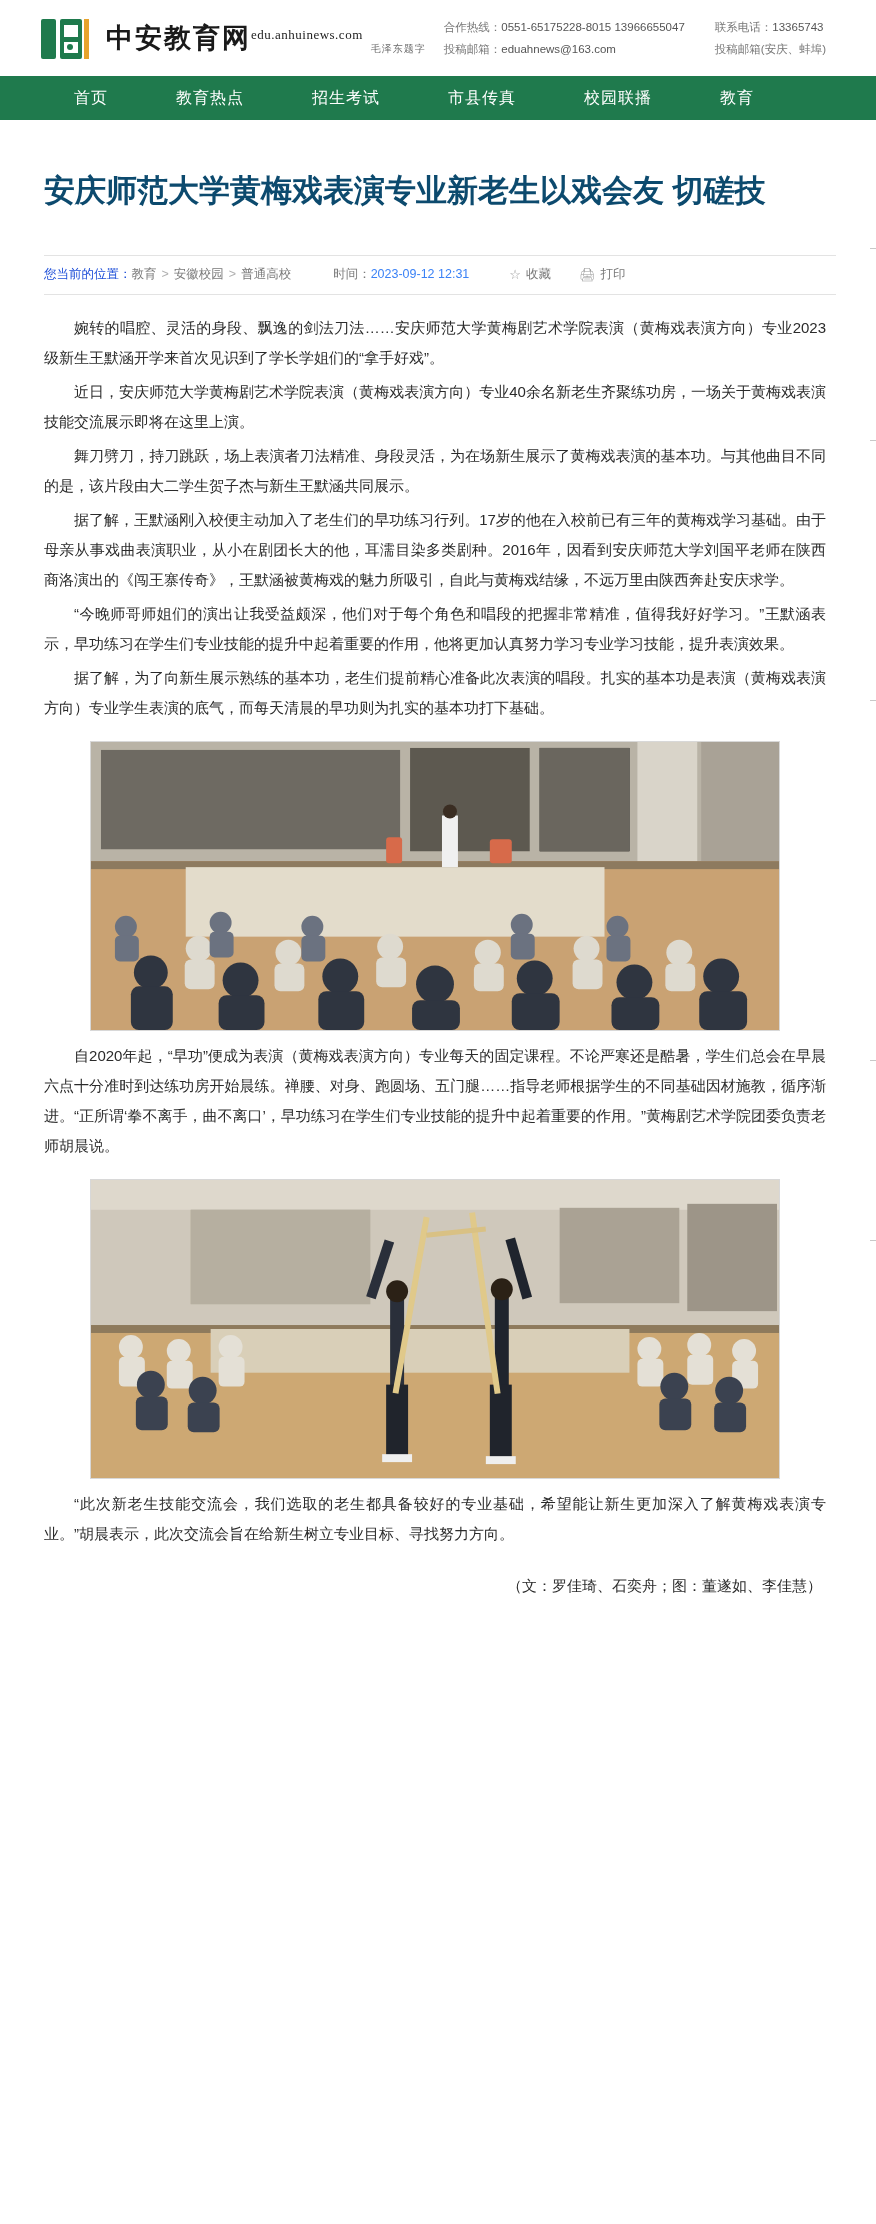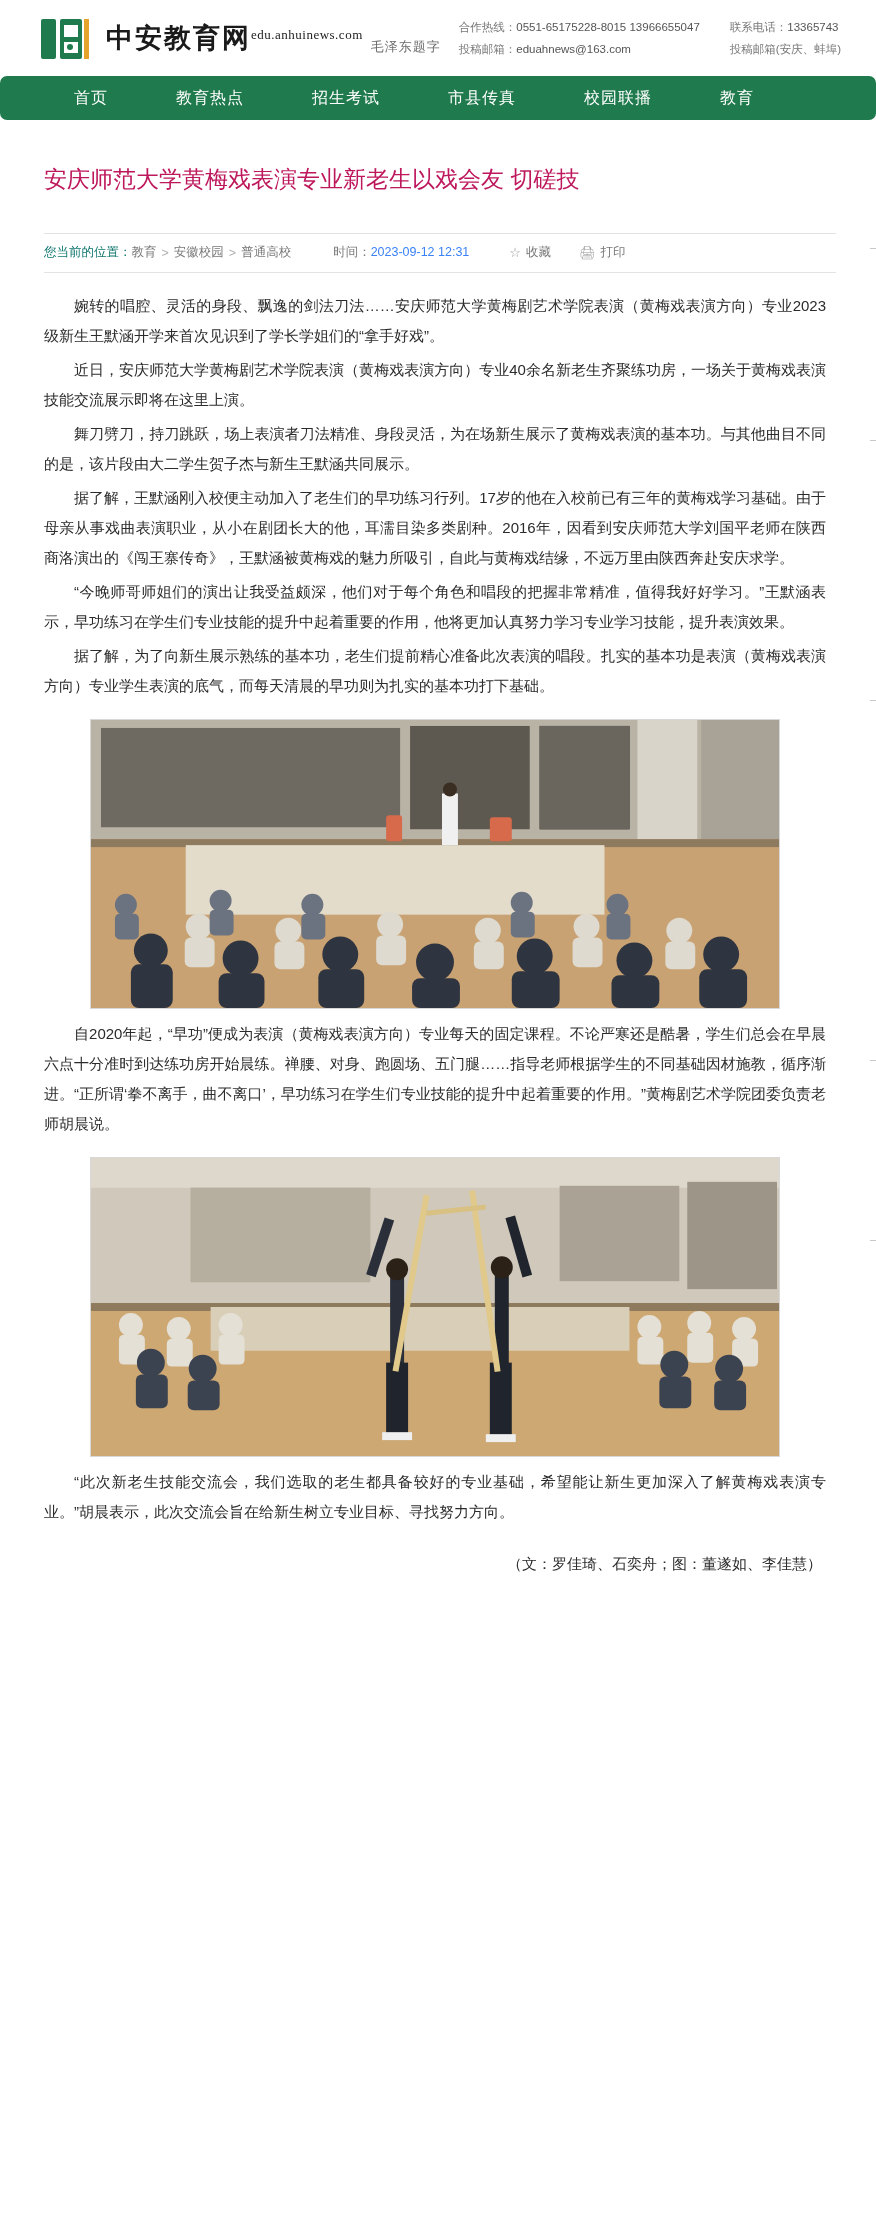--- a/index.html
+++ b/index.html
@@ -36,21 +36,21 @@
   }
   .logo-sub {
     font-size: 13px;
     color: #222;
     letter-spacing: .5px;
     margin-top: 3px;
     font-family: "Liberation Serif", serif;
   }
   .calligraphy {
     font-family: Liberation Serif, serif;
-    font-size: 13px;
+    font-size: 10px;
     color: #6b6b6b;
     margin-left: 8px;
     align-self: flex-end;
     padding-bottom: 6px;
     letter-spacing: 1px;
   }
   .contact-cols {
     display: flex;
     margin-left: 18px;
     font-size: 11.5px;
@@ -61,53 +61,52 @@
   .contact-col .lbl { color: #777; text-align: right; }
 
   
   .nav {
     background: #1f7a4d;
     height: 44px;
     display: flex;
     align-items: center;
     padding-left: 40px;
     overflow: hidden;
-    border-radius: 7px;
   }
   .nav-item {
     color: #fff;
     font-size: 16px;
     padding: 0 34px;
     white-space: nowrap;
     cursor: pointer;
     letter-spacing: 1px;
   }
 
   
   .article-title {
-    font-size: 23px;
-    font-weight: normal;
-    color: #be185d;
+    font-size: 31px;
+    font-weight: bold;
+    color: #0c4a6e;
     padding: 28px 40px 22px 44px;
     line-height: 1.4;
     white-space: nowrap;
     overflow: hidden;
   }
 
   .meta-bar {
     border-top: 1px solid #e3e3e3;
     border-bottom: 1px solid #e3e3e3;
     margin: 0 40px 0 44px;
     padding: 10px 0 11px 0;
     font-size: 12.5px;
     color: #7a7a7a;
     display: flex;
     align-items: center;
   }
-  .meta-bar .crumb-label { color: #0f766e; }
+  .meta-bar .crumb-label { color: #1d4ed8; }
   .meta-bar .crumb { color: #7a7a7a; }
   .meta-bar .sep { margin: 0 5px; color: #b0b0b0; }
   .meta-time { margin-left: 42px; }
   .meta-time .tval { color: #3b82f6; }
   .meta-actions { margin-left: 40px; display: flex; align-items: center; }
   .meta-act { display: flex; align-items: center; margin-right: 28px; color: #7a7a7a; cursor: pointer; }
   .meta-act .ic { margin-right: 5px; font-size: 13px; color: #9a9a9a; }
 
   
   .content {

